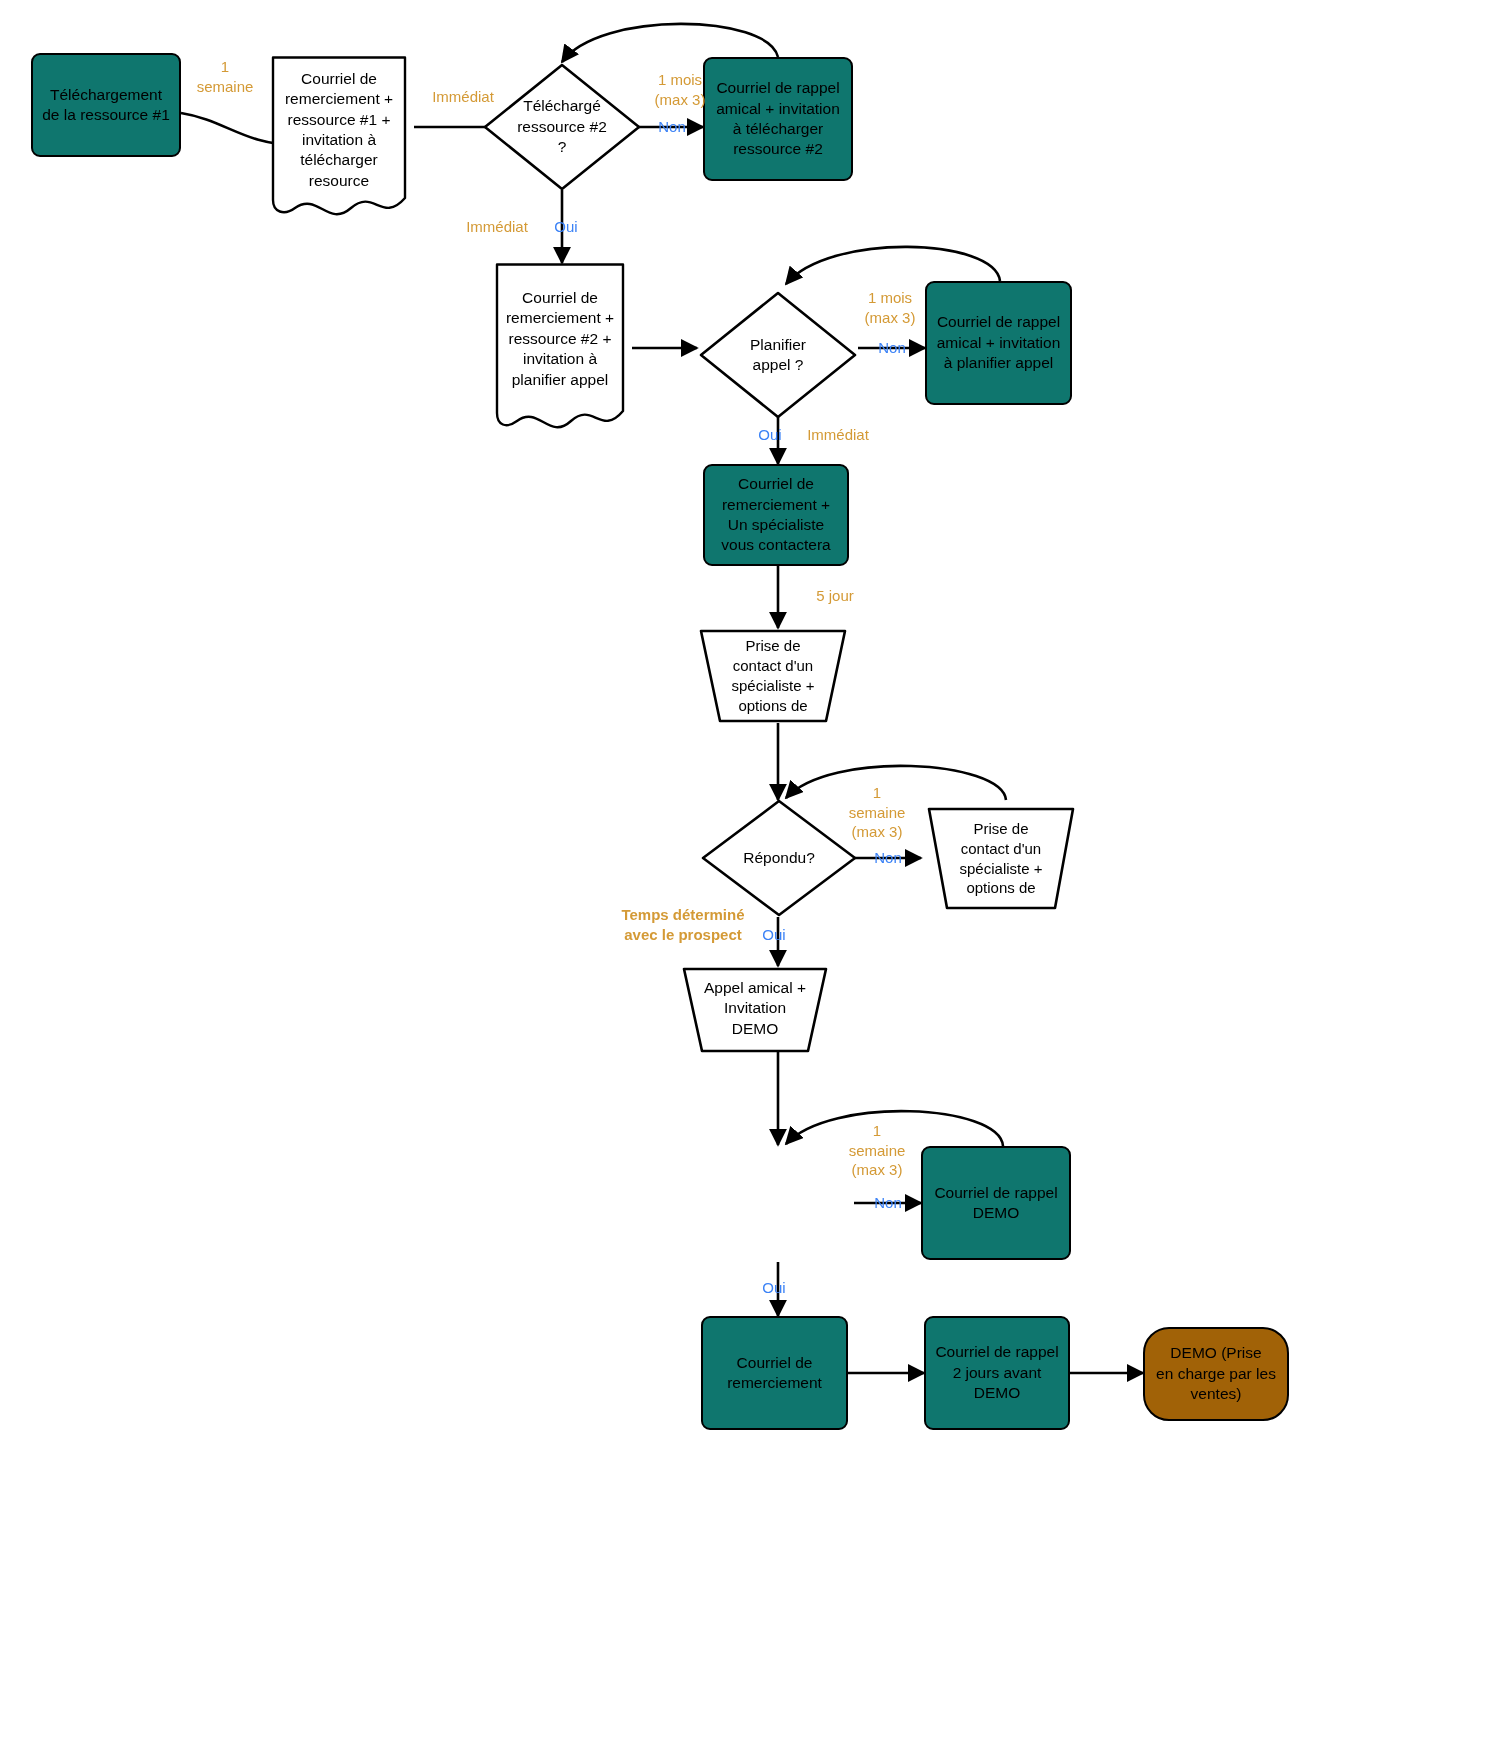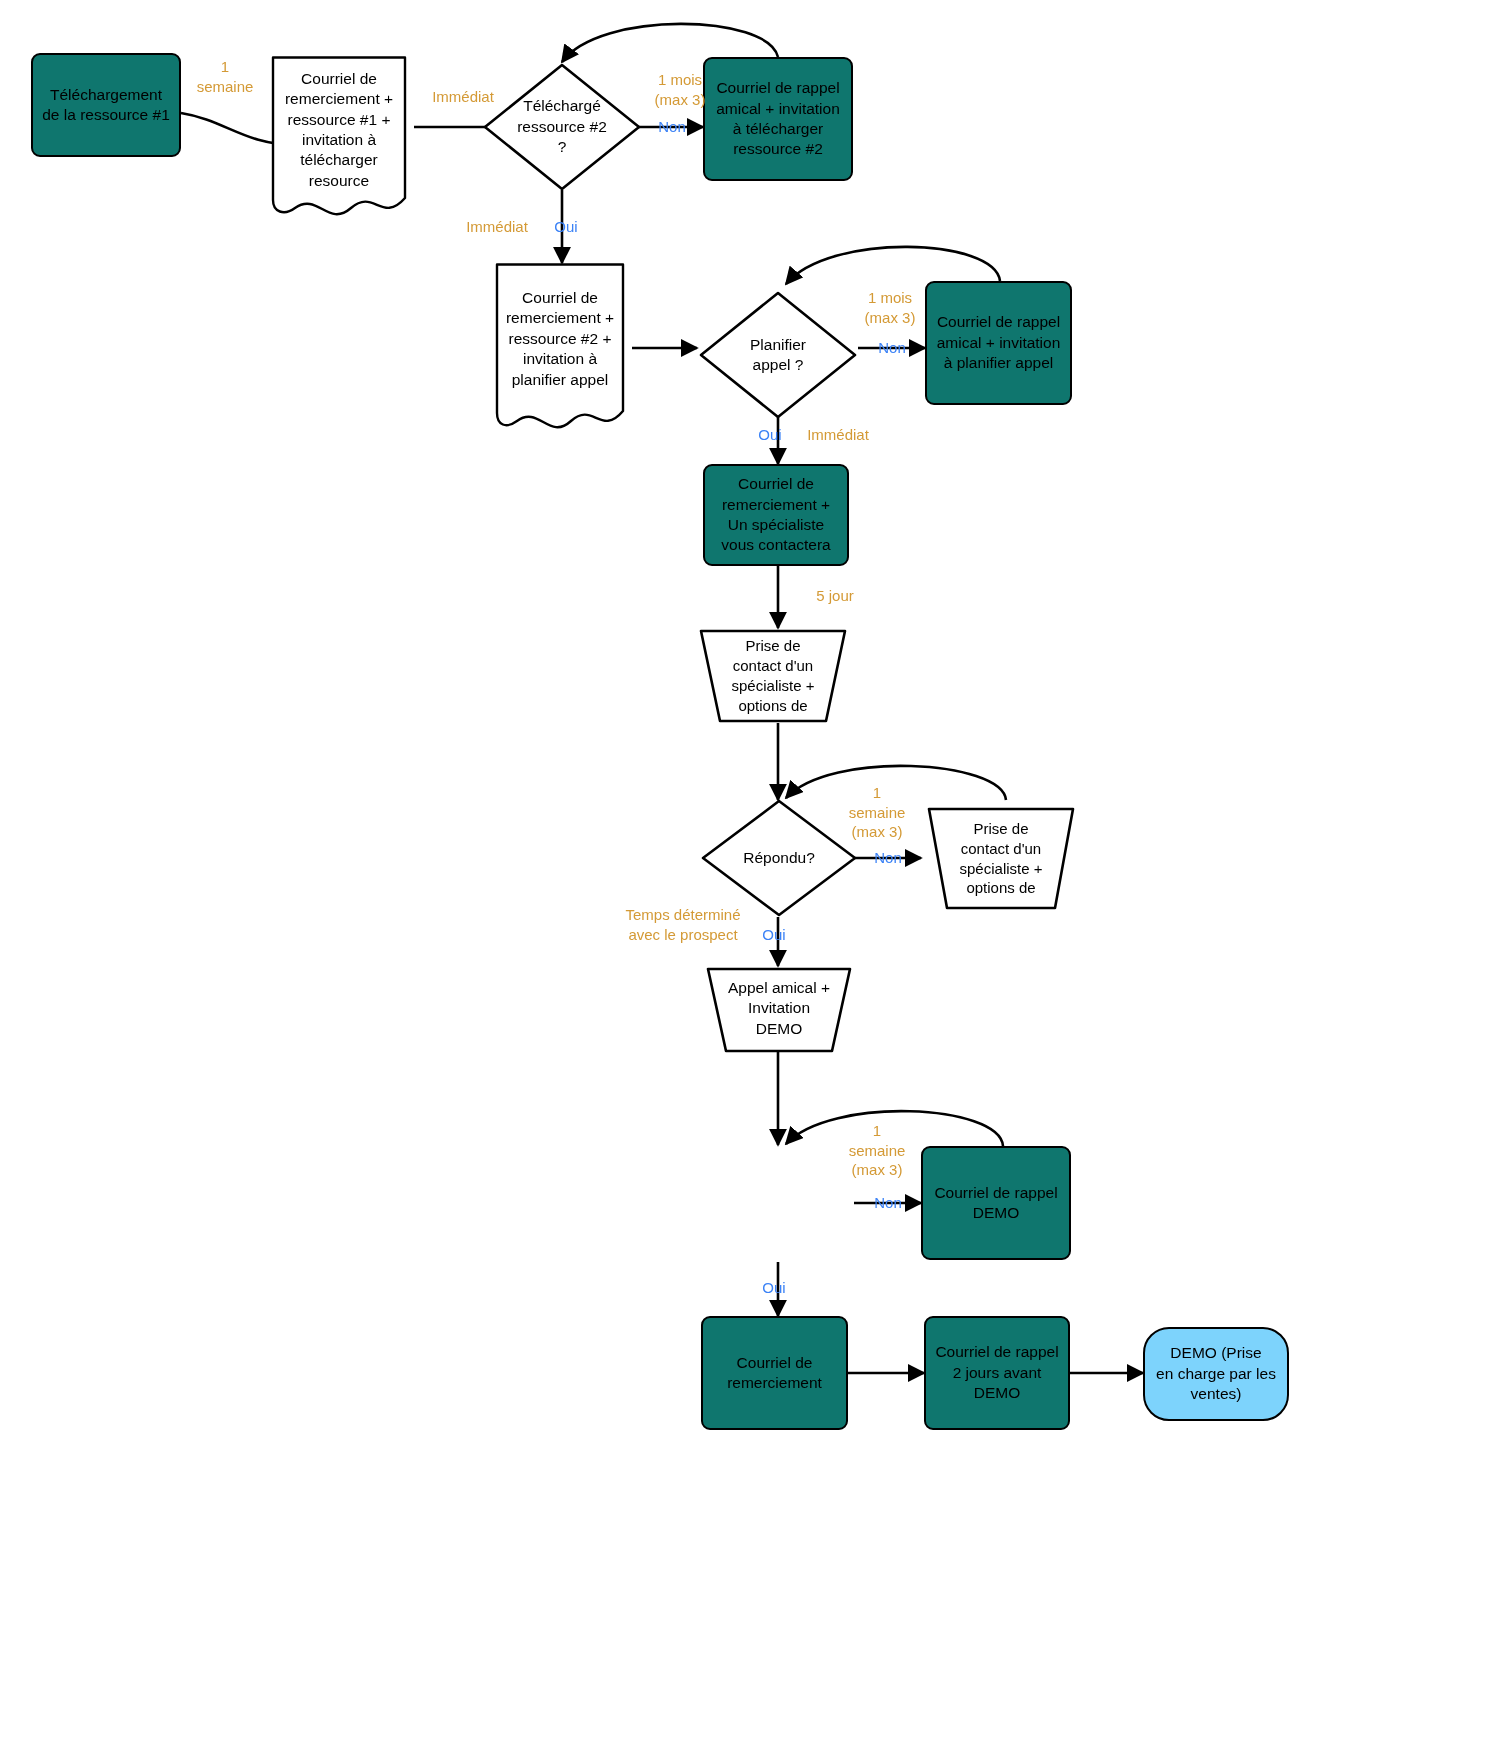--- a/index.html
+++ b/index.html
@@ -46,21 +46,21 @@
   
   .rect {
     border: 2.2px solid #000;
     border-radius: 9px;
     background: #0f766e;
   }
   
   .terminator {
     border: 2.2px solid #000;
     border-radius: 26px;
-    background: #7dd3fc;
+    background: #a16207;
   }
   
   .doc {
     background: transparent;
     border: none;
   }
   .doc .shape, .trap .shape, .diamond .shape {
     position: absolute;
     left: 0; top: 0;
     width: 100%; height: 100%;
@@ -229,21 +229,21 @@
   <div class="node trap" style="left:921px; top:806px; width:160px; height:105px;">
     <svg class="shape" viewBox="0 0 160 105" preserveAspectRatio="none">
       <path d="M 8 3 L 152 3 L 134 102 L 26 102 Z" fill="#fff" stroke="#000" stroke-width="2.6" stroke-linejoin="round"></path>
     </svg>
     <span class="txt" style="font-size:15px;">Prise de
 contact d'un
 spécialiste +
 options de</span>
   </div>
 
-  <div class="node trap" style="left:700px; top:966px; width:158px; height:88px;">
+  <div class="node trap" style="left:676px; top:966px; width:158px; height:88px;">
     <svg class="shape" viewBox="0 0 158 88" preserveAspectRatio="none">
       <path d="M 8 3 L 150 3 L 132 85 L 26 85 Z" fill="#fff" stroke="#000" stroke-width="2.6" stroke-linejoin="round"></path>
     </svg>
     <span class="txt" style="margin-top:-3px;">Appel amical +
 Invitation
 DEMO</span>
   </div>
 
 
   <div class="node rect" style="left:921px; top:1146px; width:150px; height:114px;">
@@ -292,21 +292,21 @@
   <div class="label time" style="left:793px; top:425px; width:90px;">Immédiat</div>
 
   <div class="label time" style="left:800px; top:586px; width:70px;">5 jour</div>
 
   <div class="label time" style="left:838px; top:783px; width:78px;">1
 semaine
 (max 3)</div>
 
   <div class="label branch" style="left:866px; top:848px; width:44px;">Non</div>
 
-  <div class="label time" style="left:612px; top:905px; width:142px; text-align:center;">Temps déterminé
+  <div class="label time" style="left:612px; top:905px; width:142px; text-align:center;font-weight:bold;">Temps déterminé
 avec le prospect</div>
 
   <div class="label branch" style="left:752px; top:925px; width:44px;">Oui</div>
 
   <div class="label time" style="left:838px; top:1121px; width:78px;">1
 semaine
 (max 3)</div>
 
   <div class="label branch" style="left:866px; top:1193px; width:44px;">Non</div>
 

